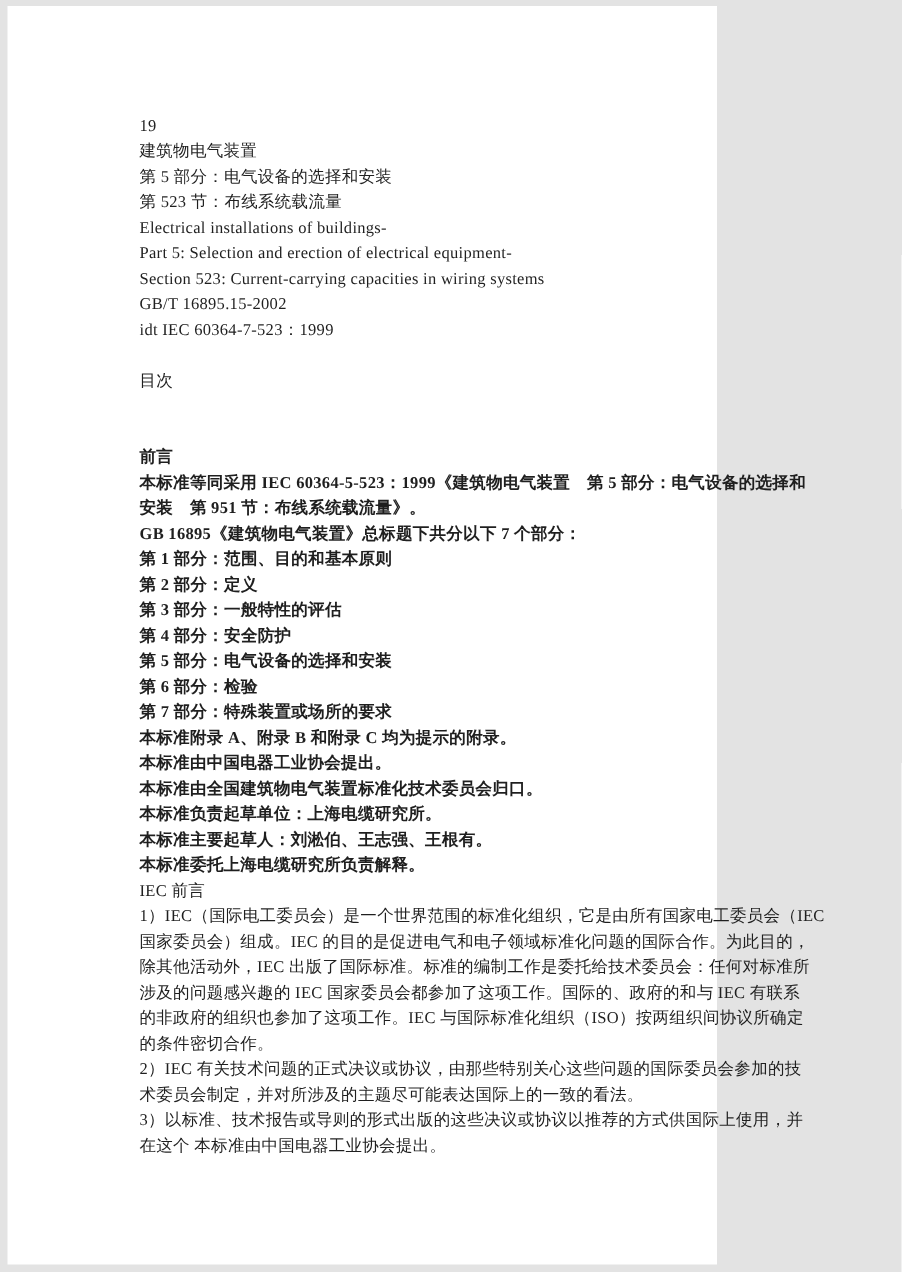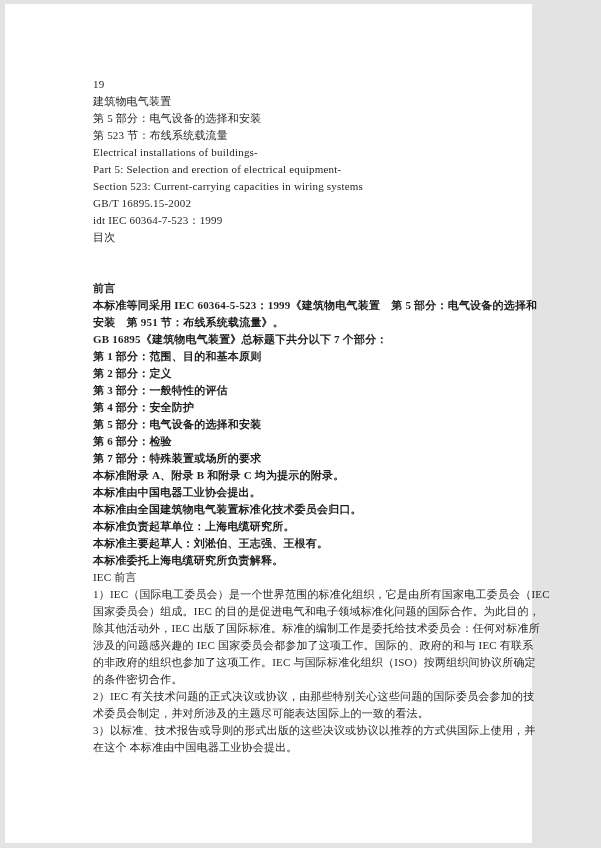--- a/index.html
+++ b/index.html
@@ -10,35 +10,35 @@
     width: 601px;
     height: 848px;
     background: #e3e3e3;
     overflow: hidden;
     font-family: "Liberation Serif", "DejaVu Serif", serif;
   }
   .doc-page {
     position: absolute;
     left: 5px;
     top: 4px;
-    width: 527px;
+    width: 473px;
     height: 839px;
     background: #ffffff;
     box-sizing: border-box;
     padding: 72px 60px 0 88px;
     color: #1f1f1f;
   }
   .line {
     font-size: 11px;
     line-height: 17px;
     height: 17px;
     white-space: nowrap;
     letter-spacing: 0.2px;
   }
-  .toc-block { }
+  .toc-block { margin-top: 17px; }
   .foreword-block { margin-top: 34px; font-weight: bold; }
   .iec-block { }
 </style>
 </head>
 <body>
 
 <div class="doc-page">
 
   <div class="block title-block">
       <div class="line">19</div>

